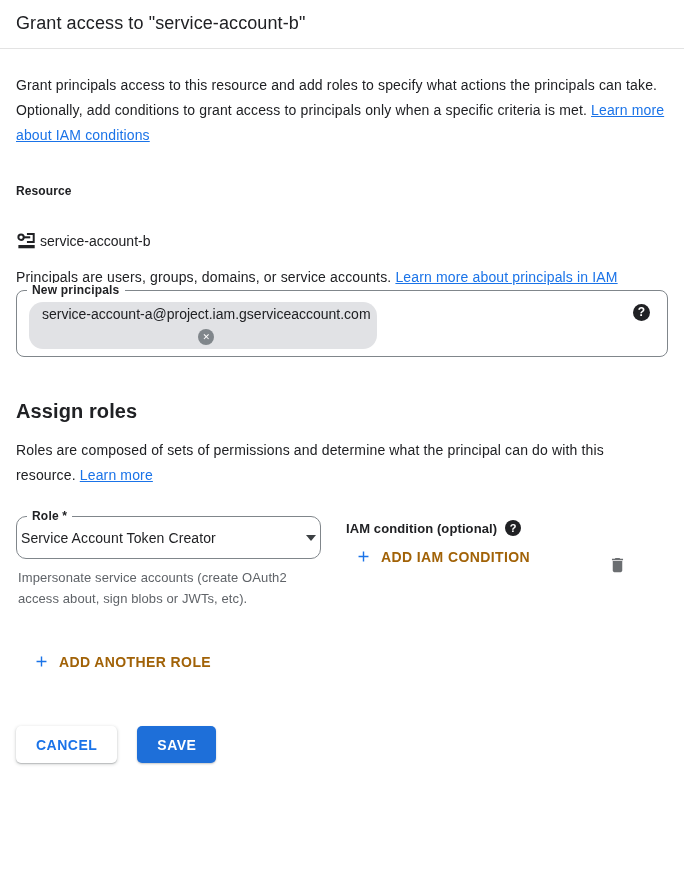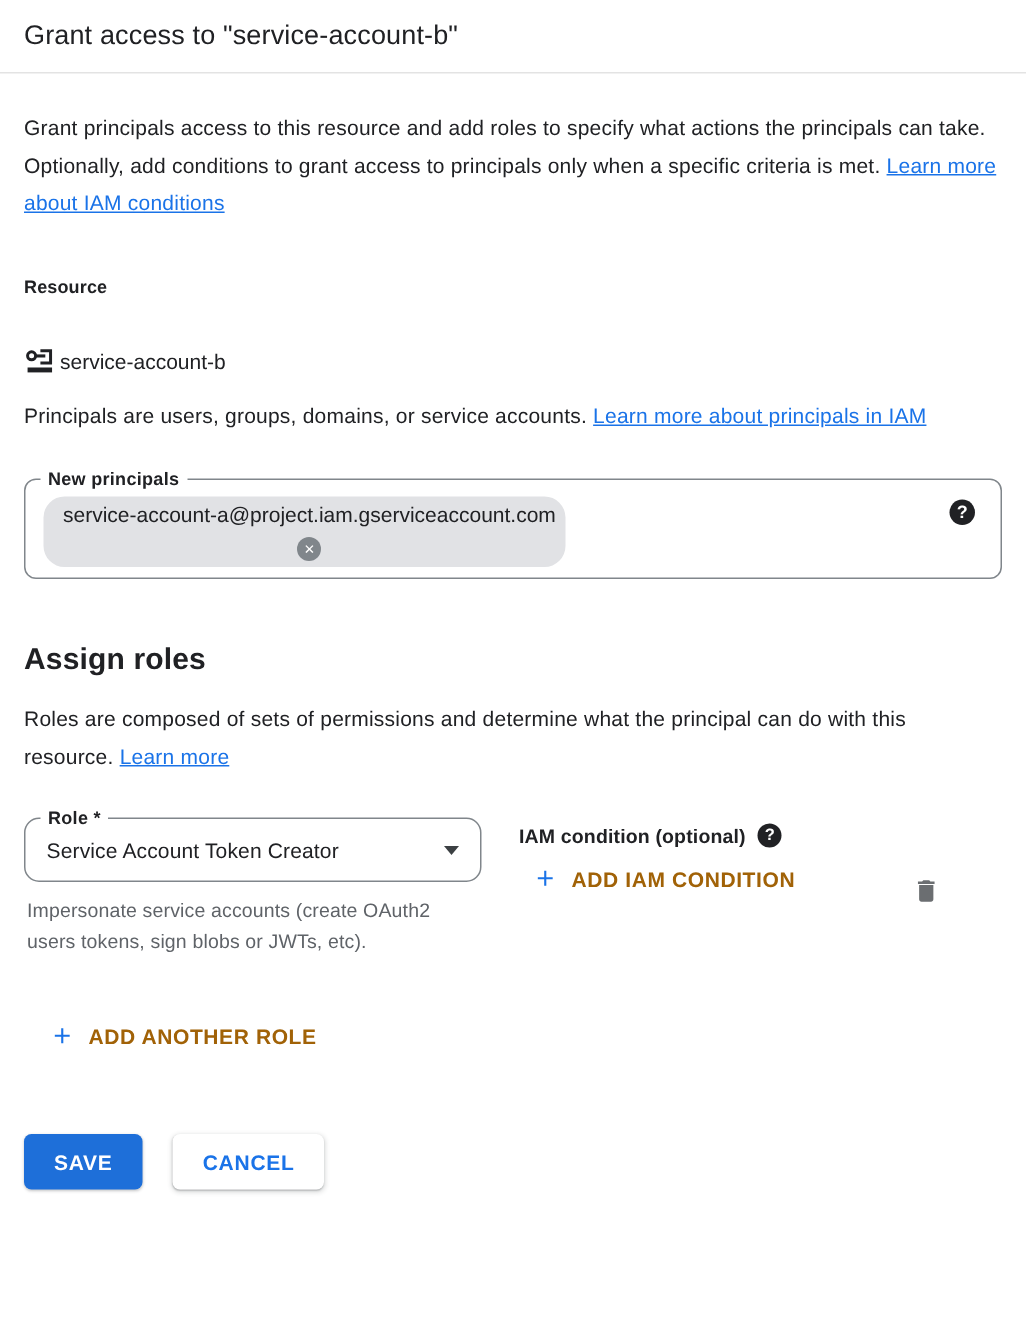--- a/index.html
+++ b/index.html
@@ -46,21 +46,20 @@
     top: -8px;
     left: 10px;
     background: #fff;
     padding: 0 5px;
     font-size: 12px;
     font-weight: 700;
     color: #202124;
     letter-spacing: .2px;
   }
   .principals-field {
-    margin-top: 29px;
     height: 67px;
     border-radius: 8px;
     padding: 11px 12px;
   }
   .chip {
     display: inline-flex;
     align-items: center;
     gap: 7px;
     max-width: 560px;
     background: #e1e2e5;
@@ -97,21 +96,21 @@
 
   
   .role-row { display: flex; margin-top: 28px; }
   .role-col { width: 305px; flex: 0 0 auto; }
   .role-select {
     height: 43px;
     border-radius: 10px;
     display: flex;
     align-items: center;
     justify-content: space-between;
-    padding: 0 14px;
+    padding: 0 4px;
     cursor: pointer;
   }
   .role-value { font-size: 14px; letter-spacing: .1px; }
   .caret {
     width: 0; height: 0;
     border-left: 5px solid transparent;
     border-right: 5px solid transparent;
     border-top: 6px solid #3c4043;
   }
   .role-help {
@@ -223,21 +222,21 @@
     <p class="desc section-desc"><span>Roles are composed of sets of permissions and determine what the principal can do with this resource.</span> <a class="link">Learn more</a></p>
 
     <div class="role-row">
 
       <div class="role-col">
         <div class="outlined role-select">
           <span class="notch-label">Role *</span>
           <span class="role-value">Service Account Token Creator</span>
           <span class="caret"></span>
         </div>
-        <div class="role-help">Impersonate service accounts (create OAuth2 users tokens, sign blobs or JWTs, etc).</div>
+        <div class="role-help">Impersonate service accounts (create OAuth2 access about, sign blobs or JWTs, etc).</div>
       </div>
 
       <div class="cond-col">
         <div class="cond-label-row">
           <span class="cond-label">IAM condition (optional)</span>
           <span class="cond-help">?</span>
         </div>
         <button class="text-btn add-cond-btn">
           <svg width="17" height="17" viewBox="0 0 24 24">
               <path d="M11 5h2v6h6v2h-6v6h-2v-6H5v-2h6z" fill="#1a73e8"></path>
@@ -259,17 +258,17 @@
     <button class="text-btn add-role-btn">
       <svg width="17" height="17" viewBox="0 0 24 24">
           <path d="M11 5h2v6h6v2h-6v6h-2v-6H5v-2h6z" fill="#1a73e8"></path>
         </svg>
       <span>ADD ANOTHER ROLE</span>
     </button>
 
   </div>
 
   <div class="footer">
+    <button class="btn btn-secondary">CANCEL</button>
     <button class="btn btn-primary">SAVE</button>
-    <button class="btn btn-secondary">CANCEL</button>
   </div>
 
 </div>
 
 </body></html>

